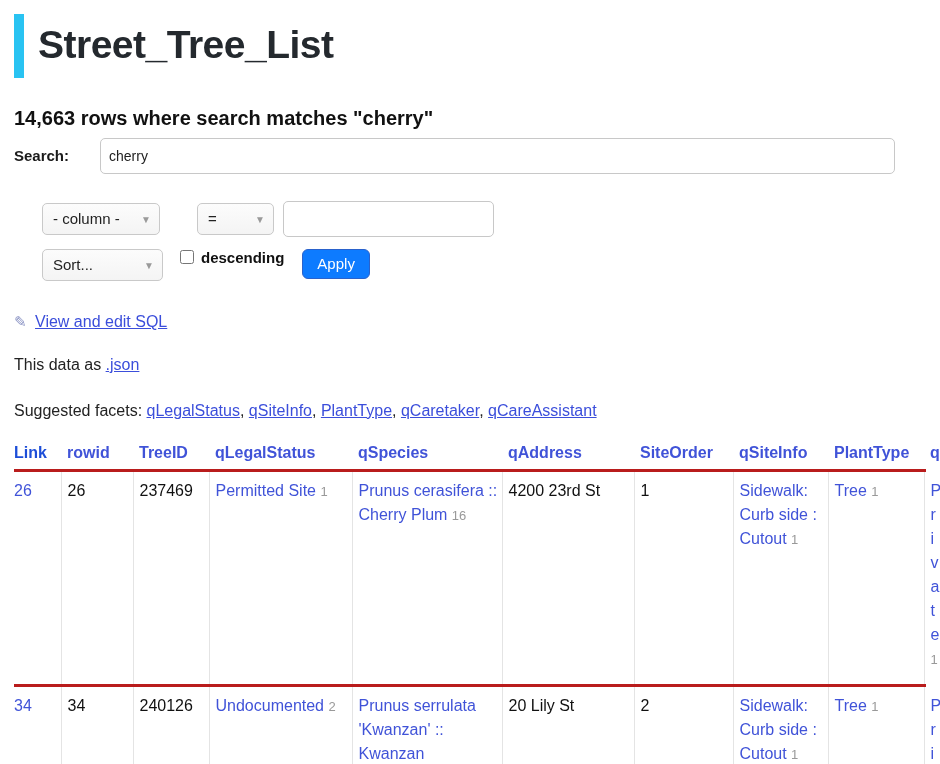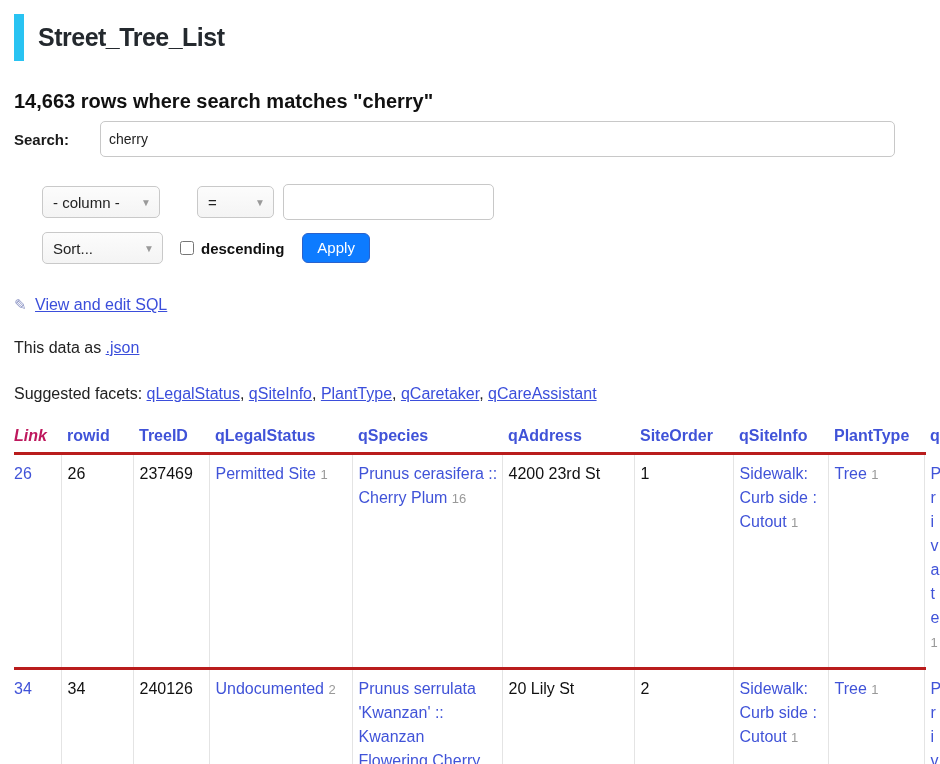--- a/index.html
+++ b/index.html
@@ -5,35 +5,35 @@
   html,body{margin:0;padding:0;}
   body{
     width:940px;height:764px;overflow:hidden;background:#fff;
     font-family:"Liberation Sans","DejaVu Sans",sans-serif;
     color:#1a1a1a;font-size:16px;
     --accent:#29c3f2;--link:#3b4edb;--cell-link:#4053d8;--count:#999999;
     --button-bg:#0d7bff;--button-border:#2a62cc;
   }
   .wrap{padding:0 14px;}
   h1.page-title{
-    margin:14px 0 0 0;font-size:25px;font-weight:bold;color:#24292e;
+    margin:14px 0 0 0;font-size:39px;font-weight:bold;color:#24292e;
     border-left:10px solid var(--accent);padding:8px 0 9px 14px;line-height:1.2;
     letter-spacing:-0.5px;
   }
   .rows-count{margin-top:29px;font-size:20px;font-weight:bold;color:#111;}
   form{margin:0;}
   .search-row{margin-top:8px;display:flex;align-items:center;}
   .search-row label{font-weight:bold;font-size:15px;width:86px;flex:none;}
   .text-input{
     height:31px;border:1px solid #c8c8c8;border-radius:5px;background:#fff;
     font-family:inherit;font-size:14px;padding:17px 8px;box-sizing:border-box;color:#222;
   }
   #search-input{width:795px;}
   .filter-row{margin-top:27px;display:flex;align-items:center;gap:9px;}
-  .sort-row{margin-top:12px;display:flex;align-items:center;}
+  .sort-row{margin-top:12px;display:flex;align-items:flex-start;}
   .sel-wrap{position:relative;display:inline-block;padding-left:28px;}
   select{
     -webkit-appearance:none;appearance:none;
     height:32px;border:1px solid #c9c9c9;border-radius:5px;
     background:linear-gradient(#fcfcfc,#f4f4f4);
     font-family:inherit;font-size:15px;color:#222;padding:0 26px 0 10px;
     box-sizing:border-box;
   }
   .sel-arrow{
     position:absolute;right:9px;top:50%;transform:translateY(-42%);
@@ -54,21 +54,21 @@
   .sql-row{margin-top:32px;font-size:16px;}
   .pencil{color:#8a93c4;font-size:15px;margin-right:4px;}
   a.lnk{color:var(--link);text-decoration:underline;cursor:pointer;}
   .data-as{margin-top:25px;font-size:16px;color:#222;}
   .facets{margin-top:28px;font-size:16px;color:#222;}
   table{border-collapse:collapse;margin-top:21px;width:912px;table-layout:fixed;}
   th{
     text-align:left;font-weight:bold;font-size:16px;vertical-align:top;
     padding:3px 4px 7px 6px;white-space:nowrap;
   }
-  th:first-child{padding-left:0;color:#be185d;font-style:italic;}
+  th:first-child{padding-left:0;color:#1d4ed8;}
   th a{color:var(--cell-link);text-decoration:none;cursor:pointer;}
   td{
     vertical-align:top;font-size:16px;line-height:24px;color:#111;
     padding:7px 4px 12px 6px;border-top:3px solid #b91c1c;
     border-left:1px solid #e4e4e4;word-wrap:break-word;
   }
   td:first-child{border-left:none;padding-left:0;}
   th:nth-child(1),td:nth-child(1){width:43px;}
   th:nth-child(2),td:nth-child(2){width:62px;}
   th:nth-child(3),td:nth-child(3){width:66px;}

